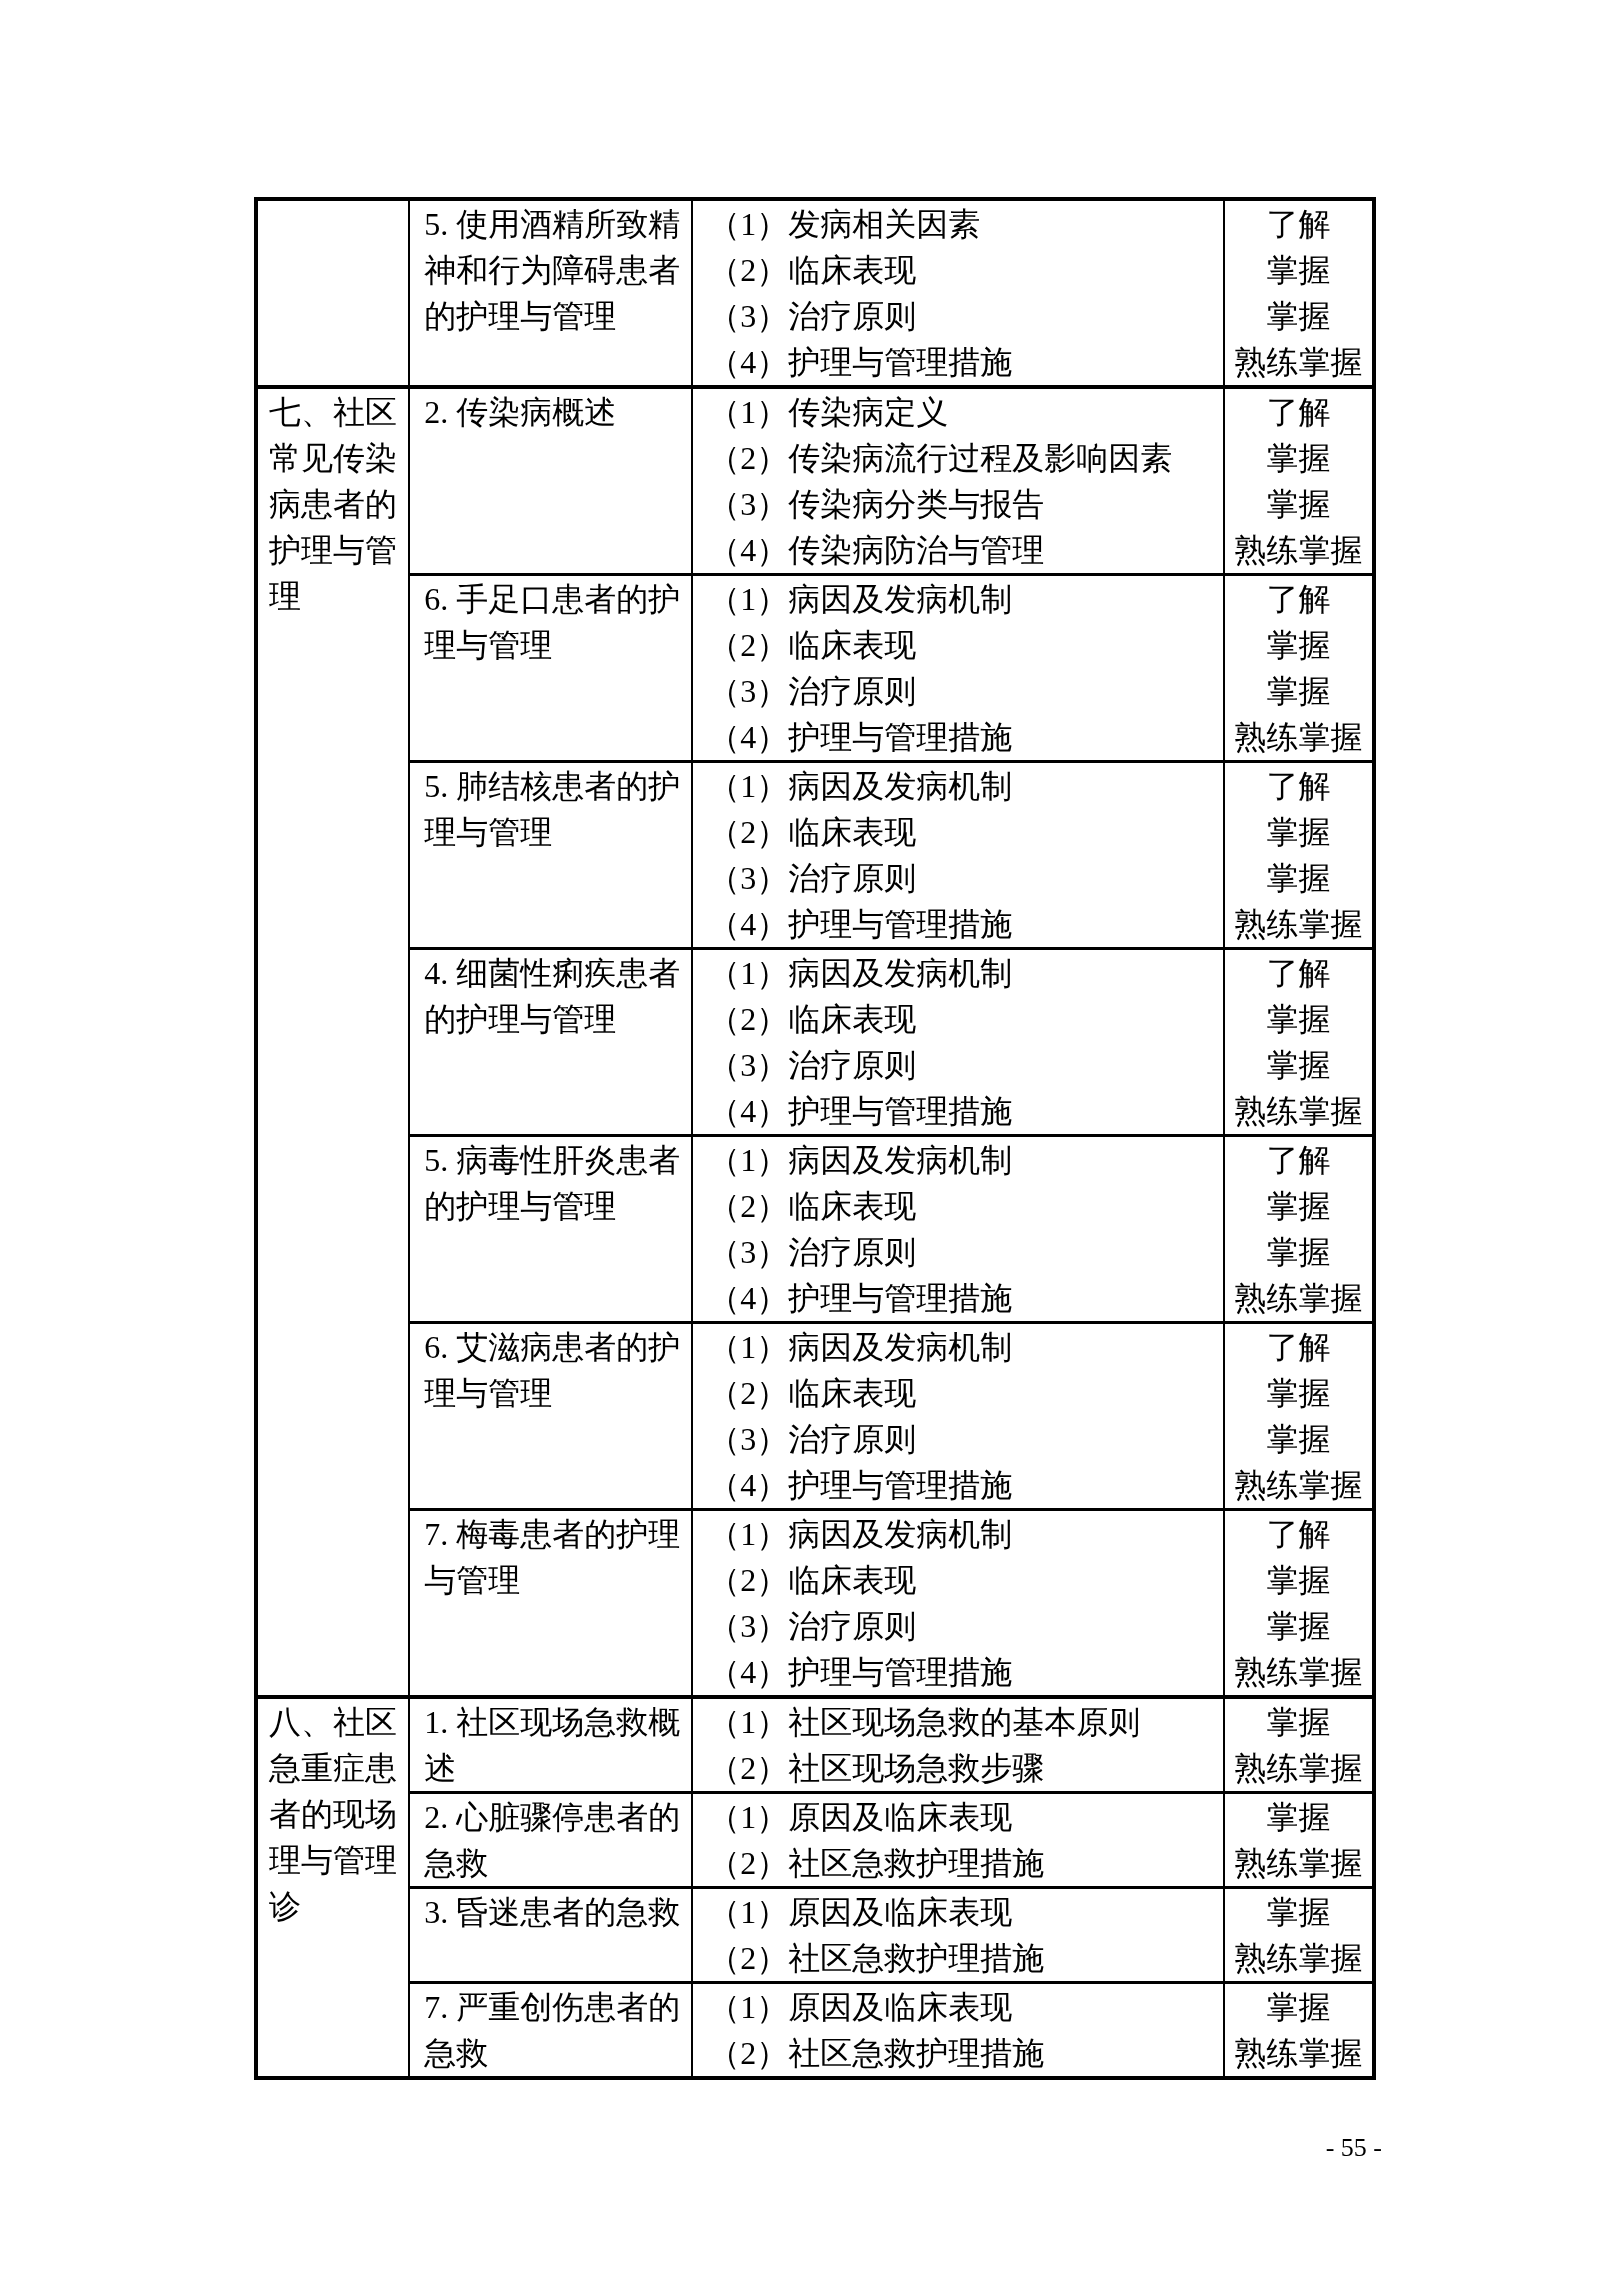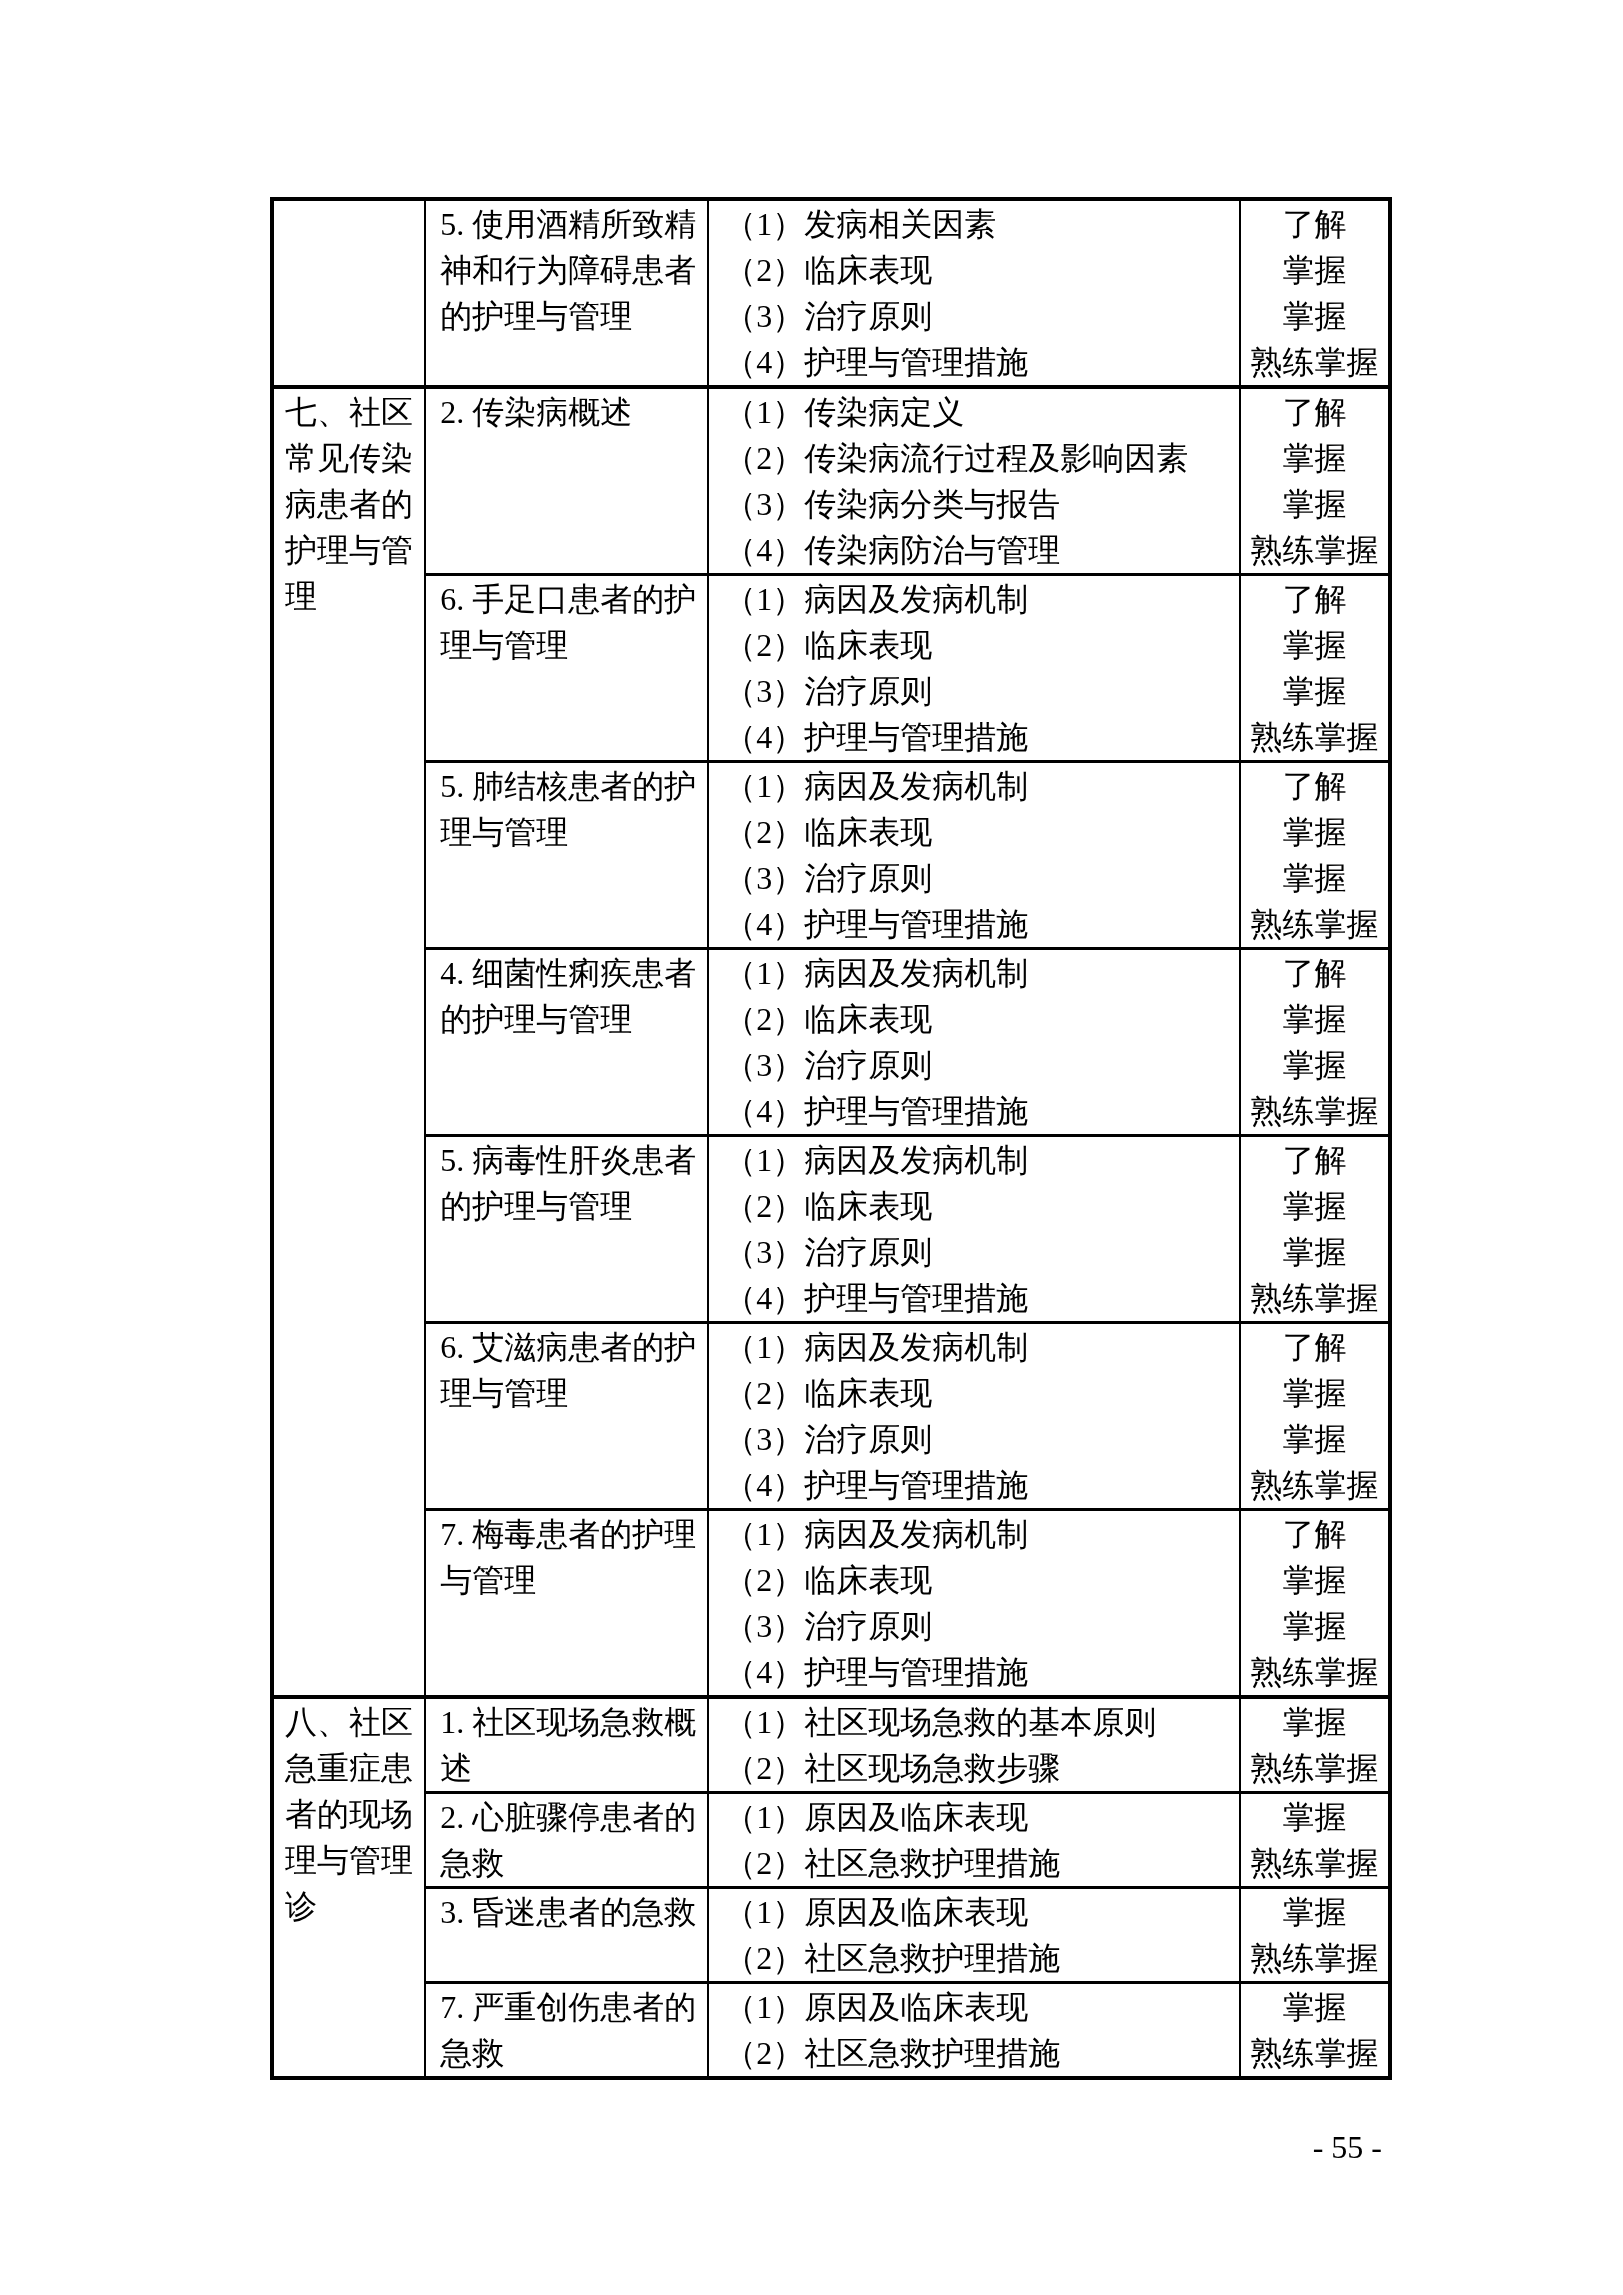--- a/index.html
+++ b/index.html
@@ -9,21 +9,21 @@
   }
   body {
     position: relative;
     width: 1623px;
     height: 2295px;
     font-family: "Liberation Serif", "DejaVu Serif", serif;
     color: #000000;
   }
   table.syllabus {
     position: absolute;
-    left: 270px;
+    left: 254px;
     top: 197px;
     width: 1118px;
     table-layout: fixed;
     border-collapse: collapse;
     border: 4.6px solid #000000;
   }
   col.c1 { width: 153px; }
   col.c2 { width: 283px; }
   col.c3 { width: 532px; }
   col.c4 { width: 150px; }
@@ -40,21 +40,21 @@
     line-height: 46px;
   }
   td.c-unit  .ml { padding-left: 11px; }
   td.c-topic .ml { padding-left: 14.3px; }
   td.c-points .ml { padding-left: 15.3px; }
   td.c-req { text-align: center; }
   .pagenum {
     position: absolute;
     top: 2127px;
     right: 241px;
-    font-size: 32px;
+    font-size: 26px;
     line-height: 41px;
   }
 </style>
 </head>
 <body>
 
 <table class="syllabus">
   <colgroup>
     <col class="c1">
       <col class="c2">

